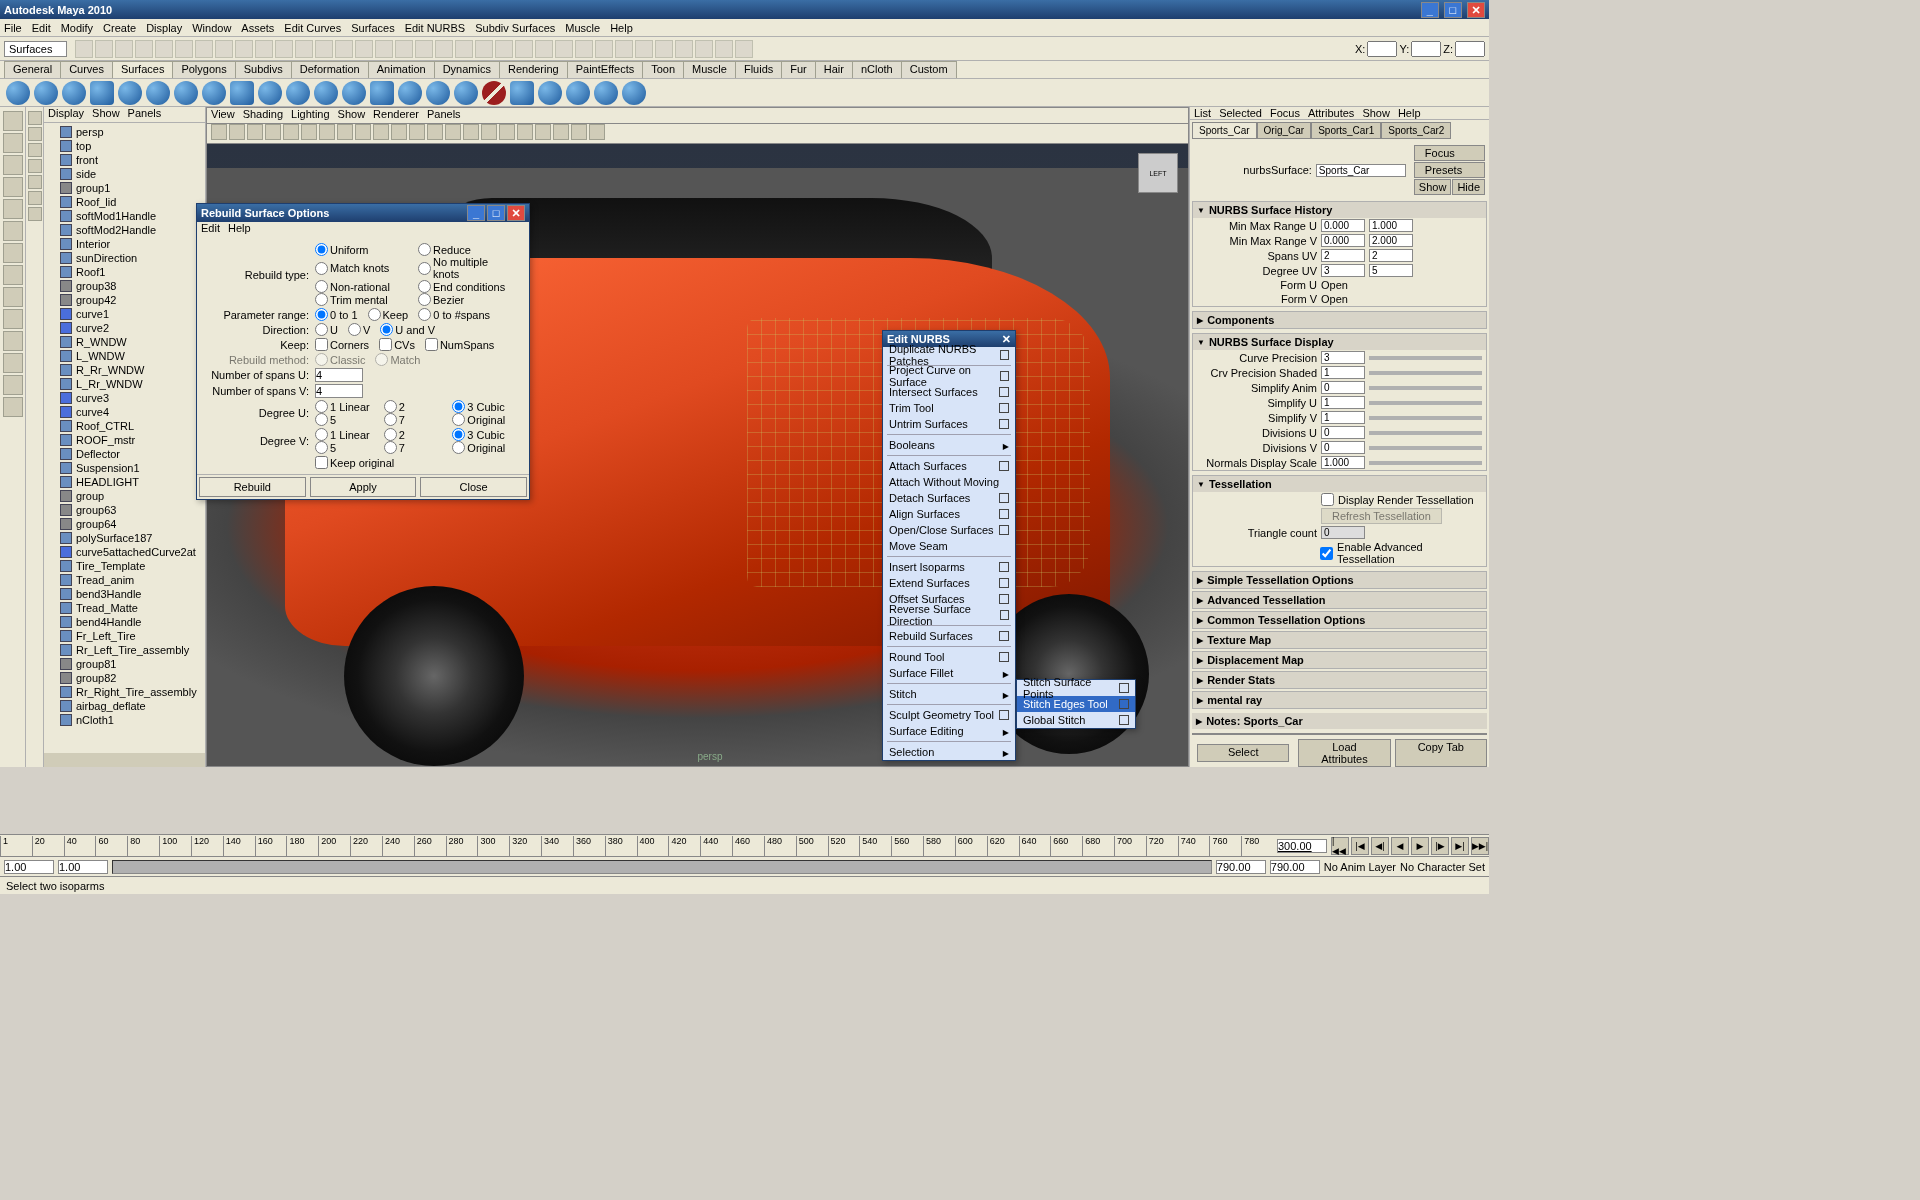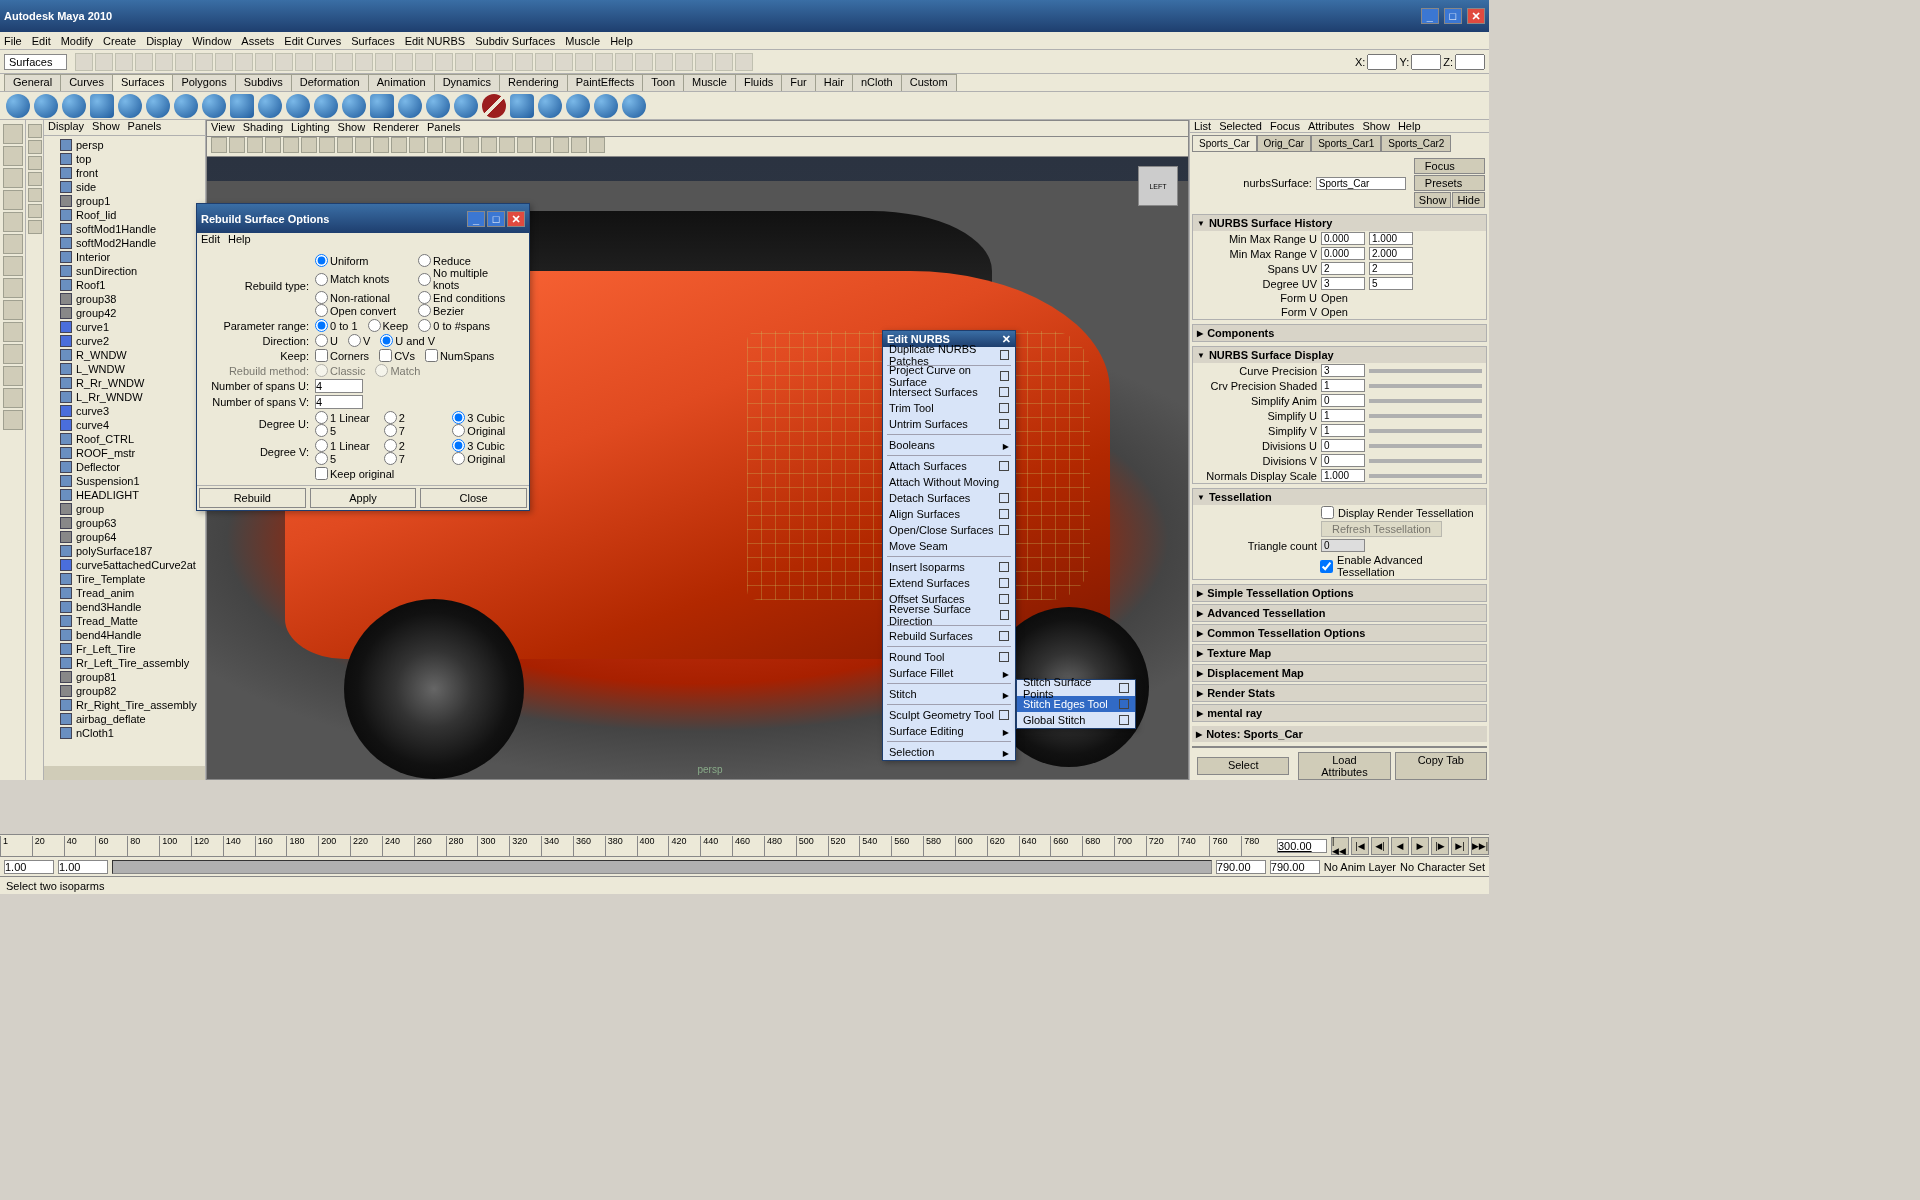--- a/index.html
+++ b/index.html
@@ -1,17 +1,17 @@
 <!DOCTYPE html>
 <html><head>
 <meta charset="utf-8">
 <style>
 * { margin:0; padding:0; box-sizing:border-box; font-family:Tahoma,Arial,sans-serif; font-size:11px; }
 body { background:#d4d0c8; width:1489px; height:894px; overflow:hidden; position:relative; }
-.titlebar { height:32px; background:linear-gradient(#3a6ea5,#1e3e6e); color:#fff; display:flex; align-items:center; padding:0 4px; }
+.titlebar { height:19px; background:linear-gradient(#3a6ea5,#1e3e6e); color:#fff; display:flex; align-items:center; padding:0 4px; }
 .titlebar .title { flex:1; font-weight:bold; }
 .winbtns span { display:inline-block; width:18px; height:16px; background:#d64937; border:1px solid #888; margin-left:2px; text-align:center; line-height:14px; font-weight:bold; }
 .winbtns .min,.winbtns .max{background:#3b77d3;color:#fff;}
 .winbtns .close{background:#e04a3f;color:#fff;}
 .menubar { height:18px; background:#ece9d8; display:flex; align-items:center; padding:0 4px; gap:10px; border-bottom:1px solid #b0b0b0;}
 .menubar span { cursor:default; }
 .toolbar1 { height:24px; background:#ece9d8; display:flex; align-items:center; padding:0 4px; gap:2px; border-bottom:1px solid #b0b0b0;}
 .toolbar1 .combo{border:1px solid #888;background:#fff;padding:1px 14px 1px 4px;margin-right:6px;}
 .tbtn{width:18px;height:18px;background:#dcd8cc;border:1px solid #c0c0b0;}
 .shelftabs{height:18px;background:#ece9d8;display:flex;padding:0 4px;gap:0;border-bottom:1px solid #b0b0b0;}
@@ -65,21 +65,21 @@
 .range{height:20px;background:#ece9d8;display:flex;align-items:center;gap:4px;padding:0 4px;border-top:1px solid #888;}
 .range input{width:50px;border:1px solid #888;background:#fff;}
 .cmdline{height:18px;background:#ece9d8;display:flex;align-items:center;padding:0 4px;gap:4px;border-top:1px solid #888;}
 .cmdline input{flex:1;border:1px solid #888;background:#fff;height:14px;}
 .status{height:18px;background:#ece9d8;padding:0 6px;display:flex;align-items:center;border-top:1px solid #888;}
 .play{display:flex;gap:2px;}
 .play .pb{width:18px;height:18px;border:1px solid #888;background:#d0ccb8;display:flex;align-items:center;justify-content:center;font-size:9px;}
 
 
 .dlg{position:absolute;top:203px;left:196px;width:334px;background:#ece9d8;border:1px solid #1e3e6e;box-shadow:2px 2px 6px rgba(0,0,0,0.3);z-index:50;}
-.dlgtitle{height:29px;background:linear-gradient(#3a6ea5,#1e3e6e);color:#fff;display:flex;align-items:center;padding:0 4px;font-weight:bold;}
+.dlgtitle{height:18px;background:linear-gradient(#3a6ea5,#1e3e6e);color:#fff;display:flex;align-items:center;padding:0 4px;font-weight:bold;}
 .dlgtitle .sp{flex:1;}
 .dlgmenu{height:16px;display:flex;gap:8px;padding:0 4px;background:#ece9d8;}
 .dlgbody{padding:4px 8px;}
 .drow{display:flex;align-items:center;padding:1px 0;}
 .drow .dlbl{width:110px;text-align:right;padding-right:6px;}
 .drow label{margin-right:10px;display:flex;align-items:center;gap:2px;}
 .drow input[type=text]{width:48px;border:1px solid #888;background:#fff;}
 .dlgbtns{display:flex;border-top:1px solid #b0b0b0;}
 .dlgbtns button{flex:1;padding:3px;border:1px solid #888;background:#ece9d8;margin:2px;}
 
@@ -730,21 +730,21 @@
           <label>
             <input type="radio" name="rt" style="">
             <span>Non-rational</span>
           </label>
           <label>
             <input type="radio" name="rt" style="">
             <span>End conditions</span>
           </label>
           <label>
             <input type="radio" name="rt" style="">
-            <span>Open convert</span>
+            <span>Trim mental</span>
           </label>
           <label>
             <input type="radio" name="rt" style="">
             <span>Bezier</span>
           </label>
         </div>
       </div>
     <div class="drow">
         <span class="dlbl">Parameter range:</span>
         <div style="display:flex;flex:1" id="prange">

